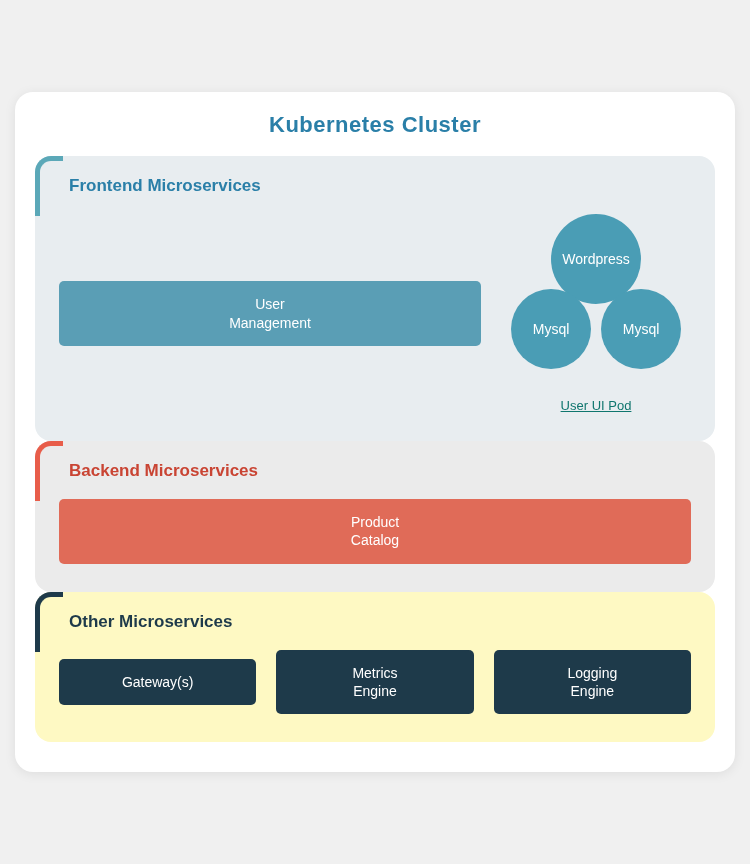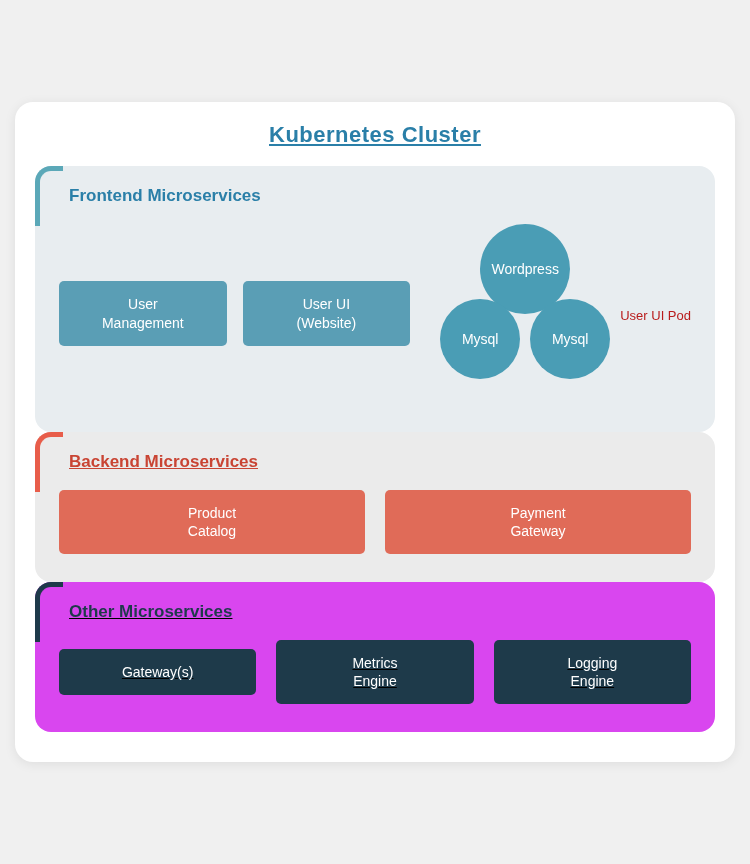--- a/index.html
+++ b/index.html
@@ -21,42 +21,40 @@
       box-shadow: 0 2px 12px rgba(0,0,0,0.08);
     }
 
     .main-title {
       text-align: center;
       font-size: 22px;
       font-weight: 700;
       color: #2a7fa8;
       letter-spacing: 0.5px;
       margin-bottom: 18px;
-      text-decoration: underline;
       text-decoration-color: #2a7fa8;
     }
 
     
     .section-card {
       border-radius: 16px;
       padding: 20px 24px 28px 24px;
       position: relative;
     }
 
     .section-card.frontend {
       background: #e8edf0;
     }
 
     .section-card.backend {
       background: #ebebeb;
     }
 
     .section-card.other {
-      background: #d946ef;
-      text-decoration: underline;
+      background: #fef9c3;
     }
 
     
     .corner-bracket {
       position: absolute;
       top: 0;
       left: 0;
       width: 28px;
       height: 60px;
       border-top: 5px solid transparent;
@@ -80,21 +78,21 @@
     }
 
     .section-title {
       font-size: 17px;
       font-weight: 700;
       margin-bottom: 18px;
       padding-left: 10px;
     }
 
     .frontend .section-title { color: #2a7fa8; }
-    .backend .section-title { color: #c94433; text-decoration: underline; }
+    .backend .section-title { color: #c94433; }
     .other .section-title { color: #1e3a4a; }
 
     
     .services-row {
       display: flex;
       gap: 20px;
       align-items: center;
       flex-wrap: wrap;
     }
 
@@ -134,21 +132,21 @@
 
     .frontend-services {
       display: flex;
       gap: 16px;
       flex: 1;
     }
 
     
     .pod-container {
       display: flex;
-      flex-direction: row;
+      flex-direction: column;
       align-items: center;
       margin-left: 20px;
     }
 
     .pod-circles {
       position: relative;
       width: 190px;
       height: 180px;
     }
 
@@ -182,55 +180,54 @@
     .circle-mysql {
       width: 80px;
       height: 80px;
       top: 75px;
       right: 10px;
       text-align: center;
     }
 
     .pod-label {
       font-size: 13px;
-      color: #b91c1c;
+      color: #0f766e;
       margin-top: 4px;
+      text-decoration: underline;
     }
   </style>
 </head>
 <body>
 
 <div class="outer-container">
   <div class="main-title">Kubernetes Cluster</div>
 
   <div class="section-card frontend">
     <div class="corner-bracket"></div>
     <div class="section-title">Frontend Microservices</div>
     <div class="frontend-content">
       <div class="frontend-services">
         <div class="service-box frontend-box">User<br>Management</div>
-        <div class="service-box frontend-box">User UI<br>(Website)</div>
       </div>
       <div class="pod-container">
         <div class="pod-circles">
           <div class="pod-circle circle-wordpress">Wordpress</div>
           <div class="pod-circle circle-nginx">Mysql</div>
           <div class="pod-circle circle-mysql">Mysql</div>
         </div>
         <div class="pod-label">User UI Pod</div>
       </div>
     </div>
   </div>
 
   <div class="section-card backend">
     <div class="corner-bracket"></div>
     <div class="section-title">Backend Microservices</div>
     <div class="services-row">
       <div class="service-box backend-box">Product<br>Catalog</div>
-      <div class="service-box backend-box">Payment<br>Gateway</div>
     </div>
   </div>
 
   <div class="section-card other">
     <div class="corner-bracket"></div>
     <div class="section-title">Other Microservices</div>
     <div class="services-row">
       <div class="service-box other-box">Gateway(s)</div>
       <div class="service-box other-box">Metrics<br>Engine</div>
       <div class="service-box other-box">Logging<br>Engine</div>

